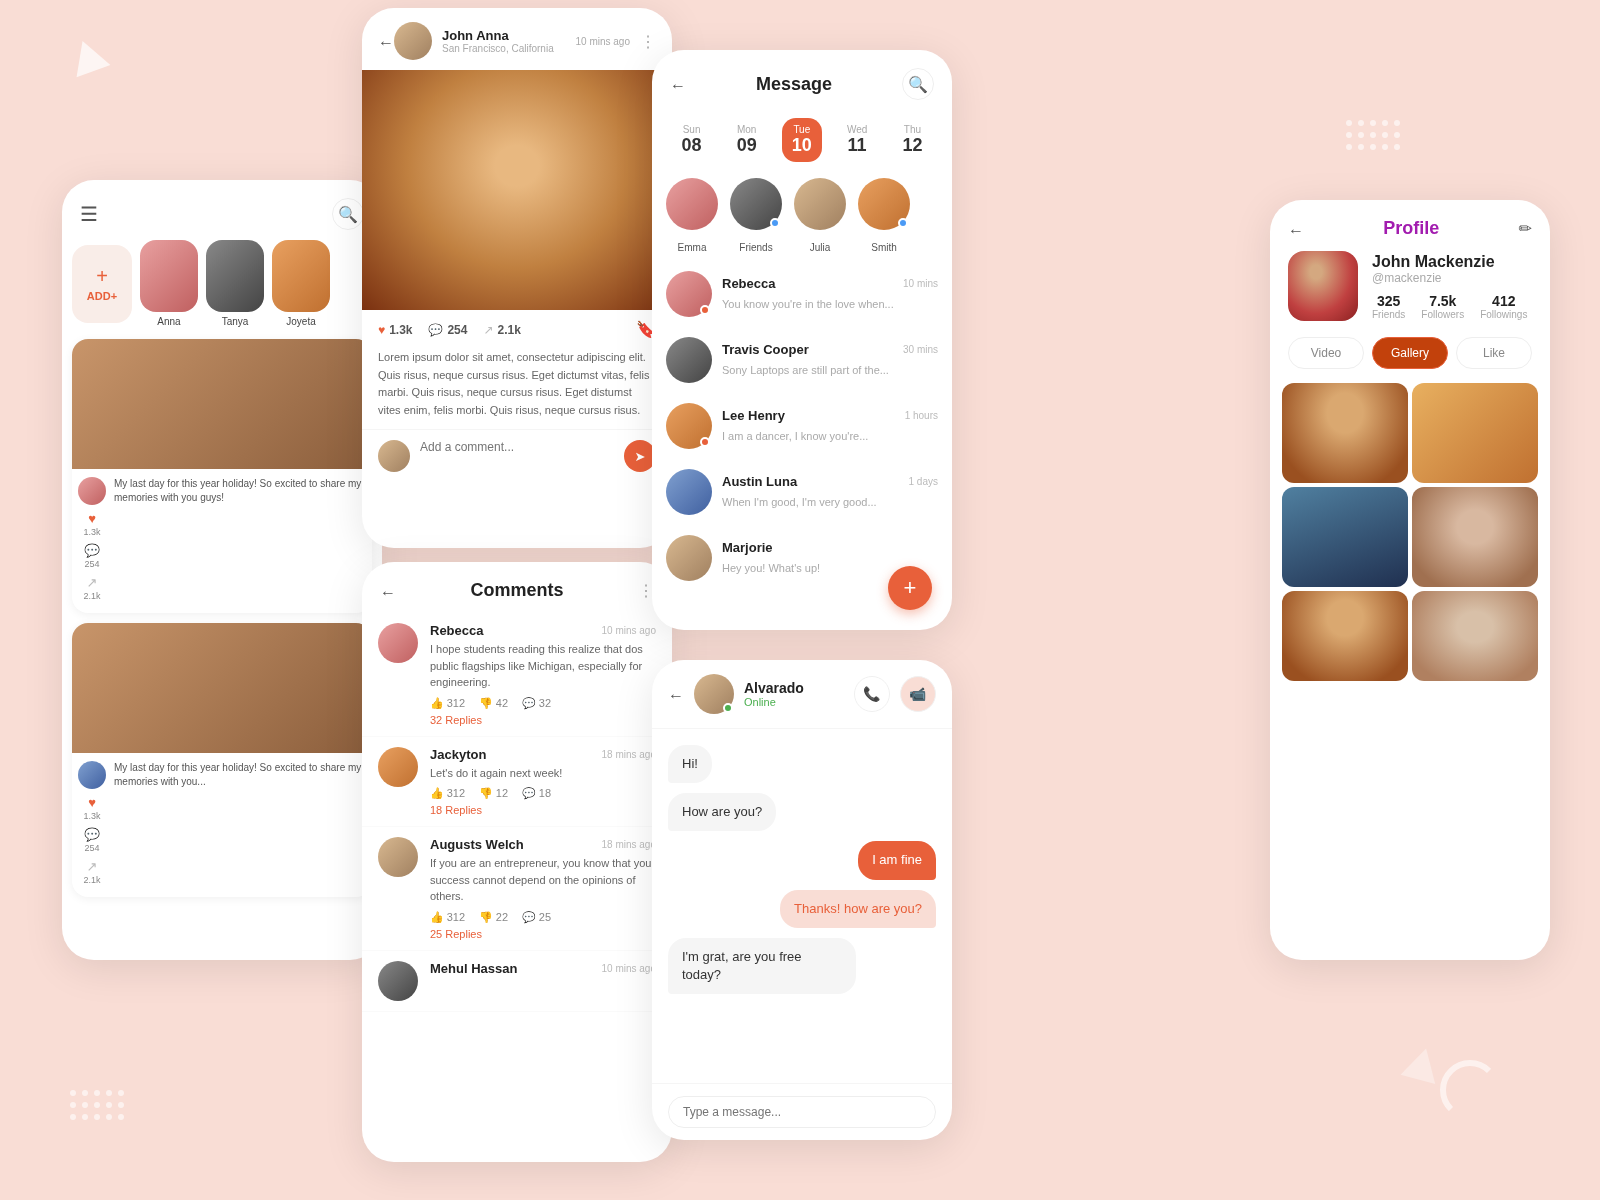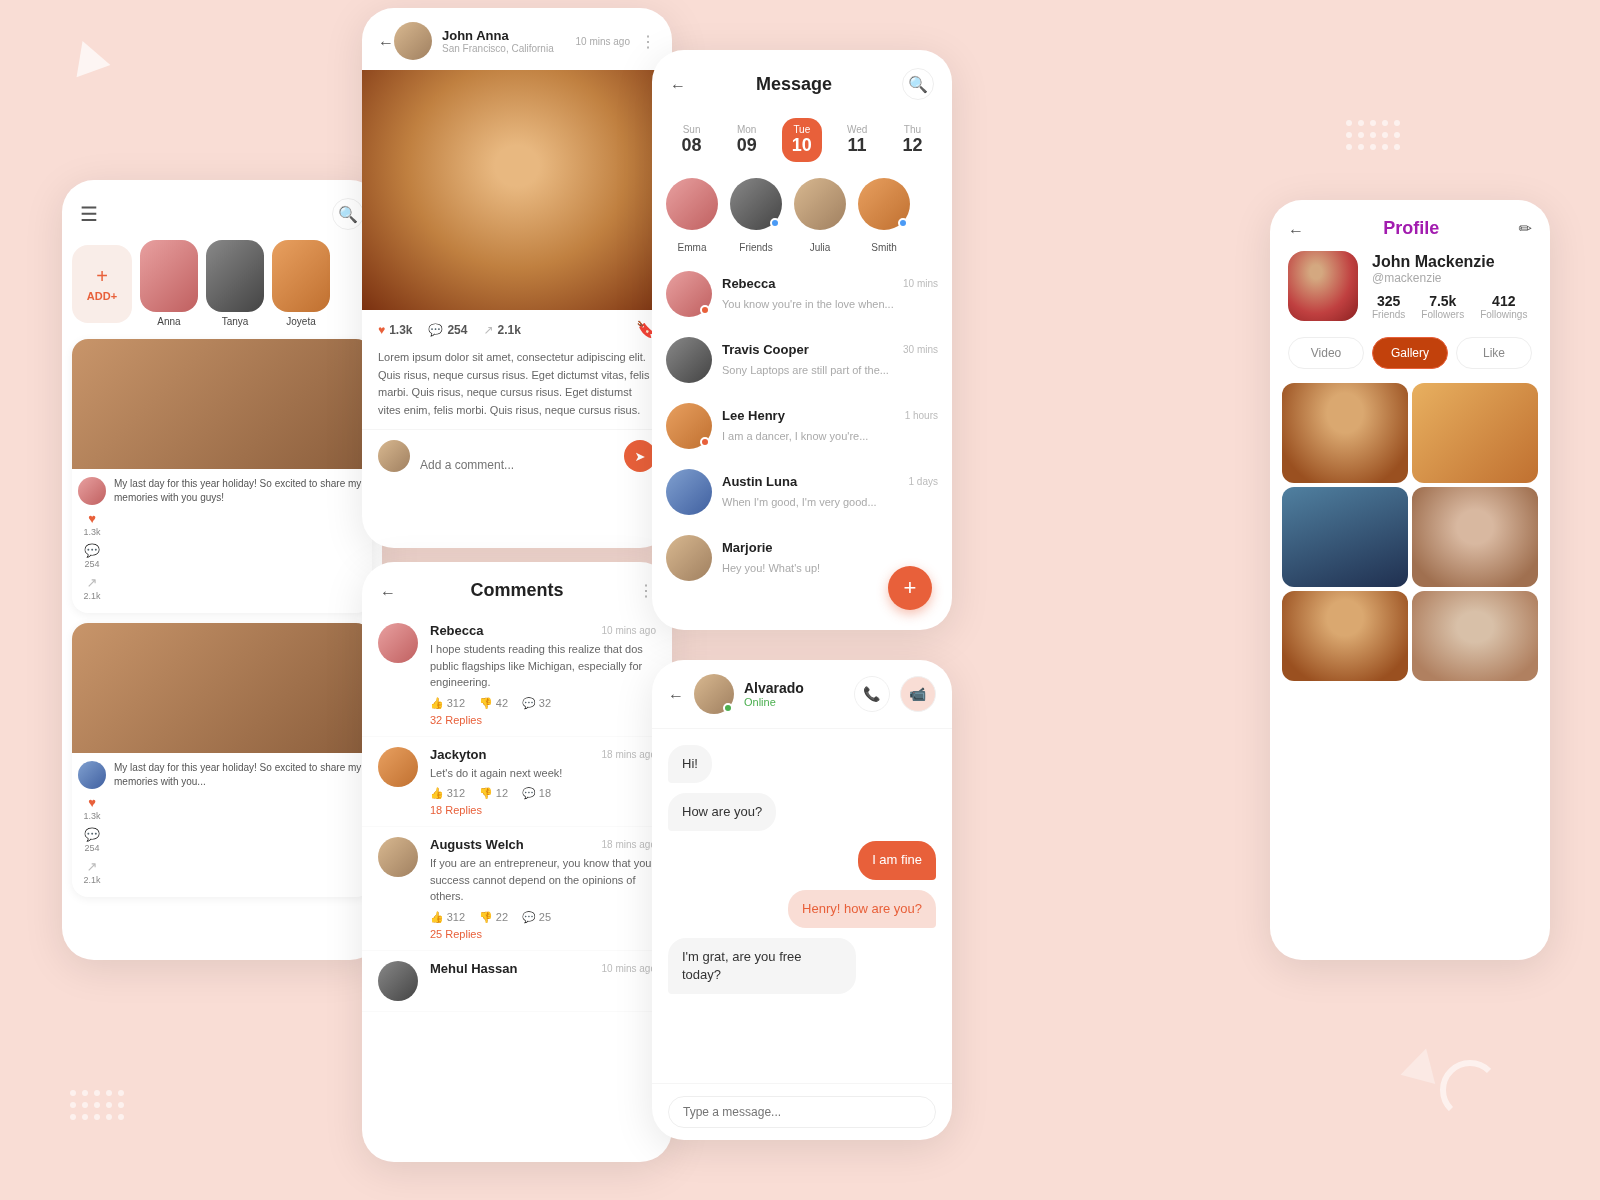--- a/index.html
+++ b/index.html
@@ -212,21 +212,21 @@
     .post-body-text {
       padding: 0 16px 10px;
       font-size: 11px;
       color: #666;
       line-height: 1.6;
       max-height: 90px;
       overflow: hidden;
     }
     .post-comment-box {
       display: flex;
-      align-items: flex-end;
+      align-items: flex-start;
       padding: 10px 16px;
       gap: 10px;
       border-top: 1px solid #f5f5f5;
     }
     .comment-avatar {
       width: 32px;
       height: 32px;
       border-radius: 50%;
       background: #d4a882;
     }
@@ -948,21 +948,21 @@
     </div>
     <div class="chat-actions">
       <div class="chat-action-btn">📞</div>
       <div class="chat-action-btn" style="background:#f9ddd5;">📹</div>
     </div>
   </div>
   <div class="chat-messages">
     <div class="chat-bubble received">Hi!</div>
     <div class="chat-bubble received">How are you?</div>
     <div class="chat-bubble sent">I am fine</div>
-    <div class="chat-bubble sent-secondary">Henry! how are you?</div>
+    <div class="chat-bubble sent-secondary">Thanks! how are you?</div>
     <div class="chat-bubble received">I'm grat, are you free today?</div>
   </div>
   <div class="chat-input-row">
     <input class="chat-input" placeholder="Type a message..." style="">
   </div>
 </div>
 
 <div class="phone-card" id="panel-profile">
   <div class="profile-header">
     <span class="icon-back">←</span>

